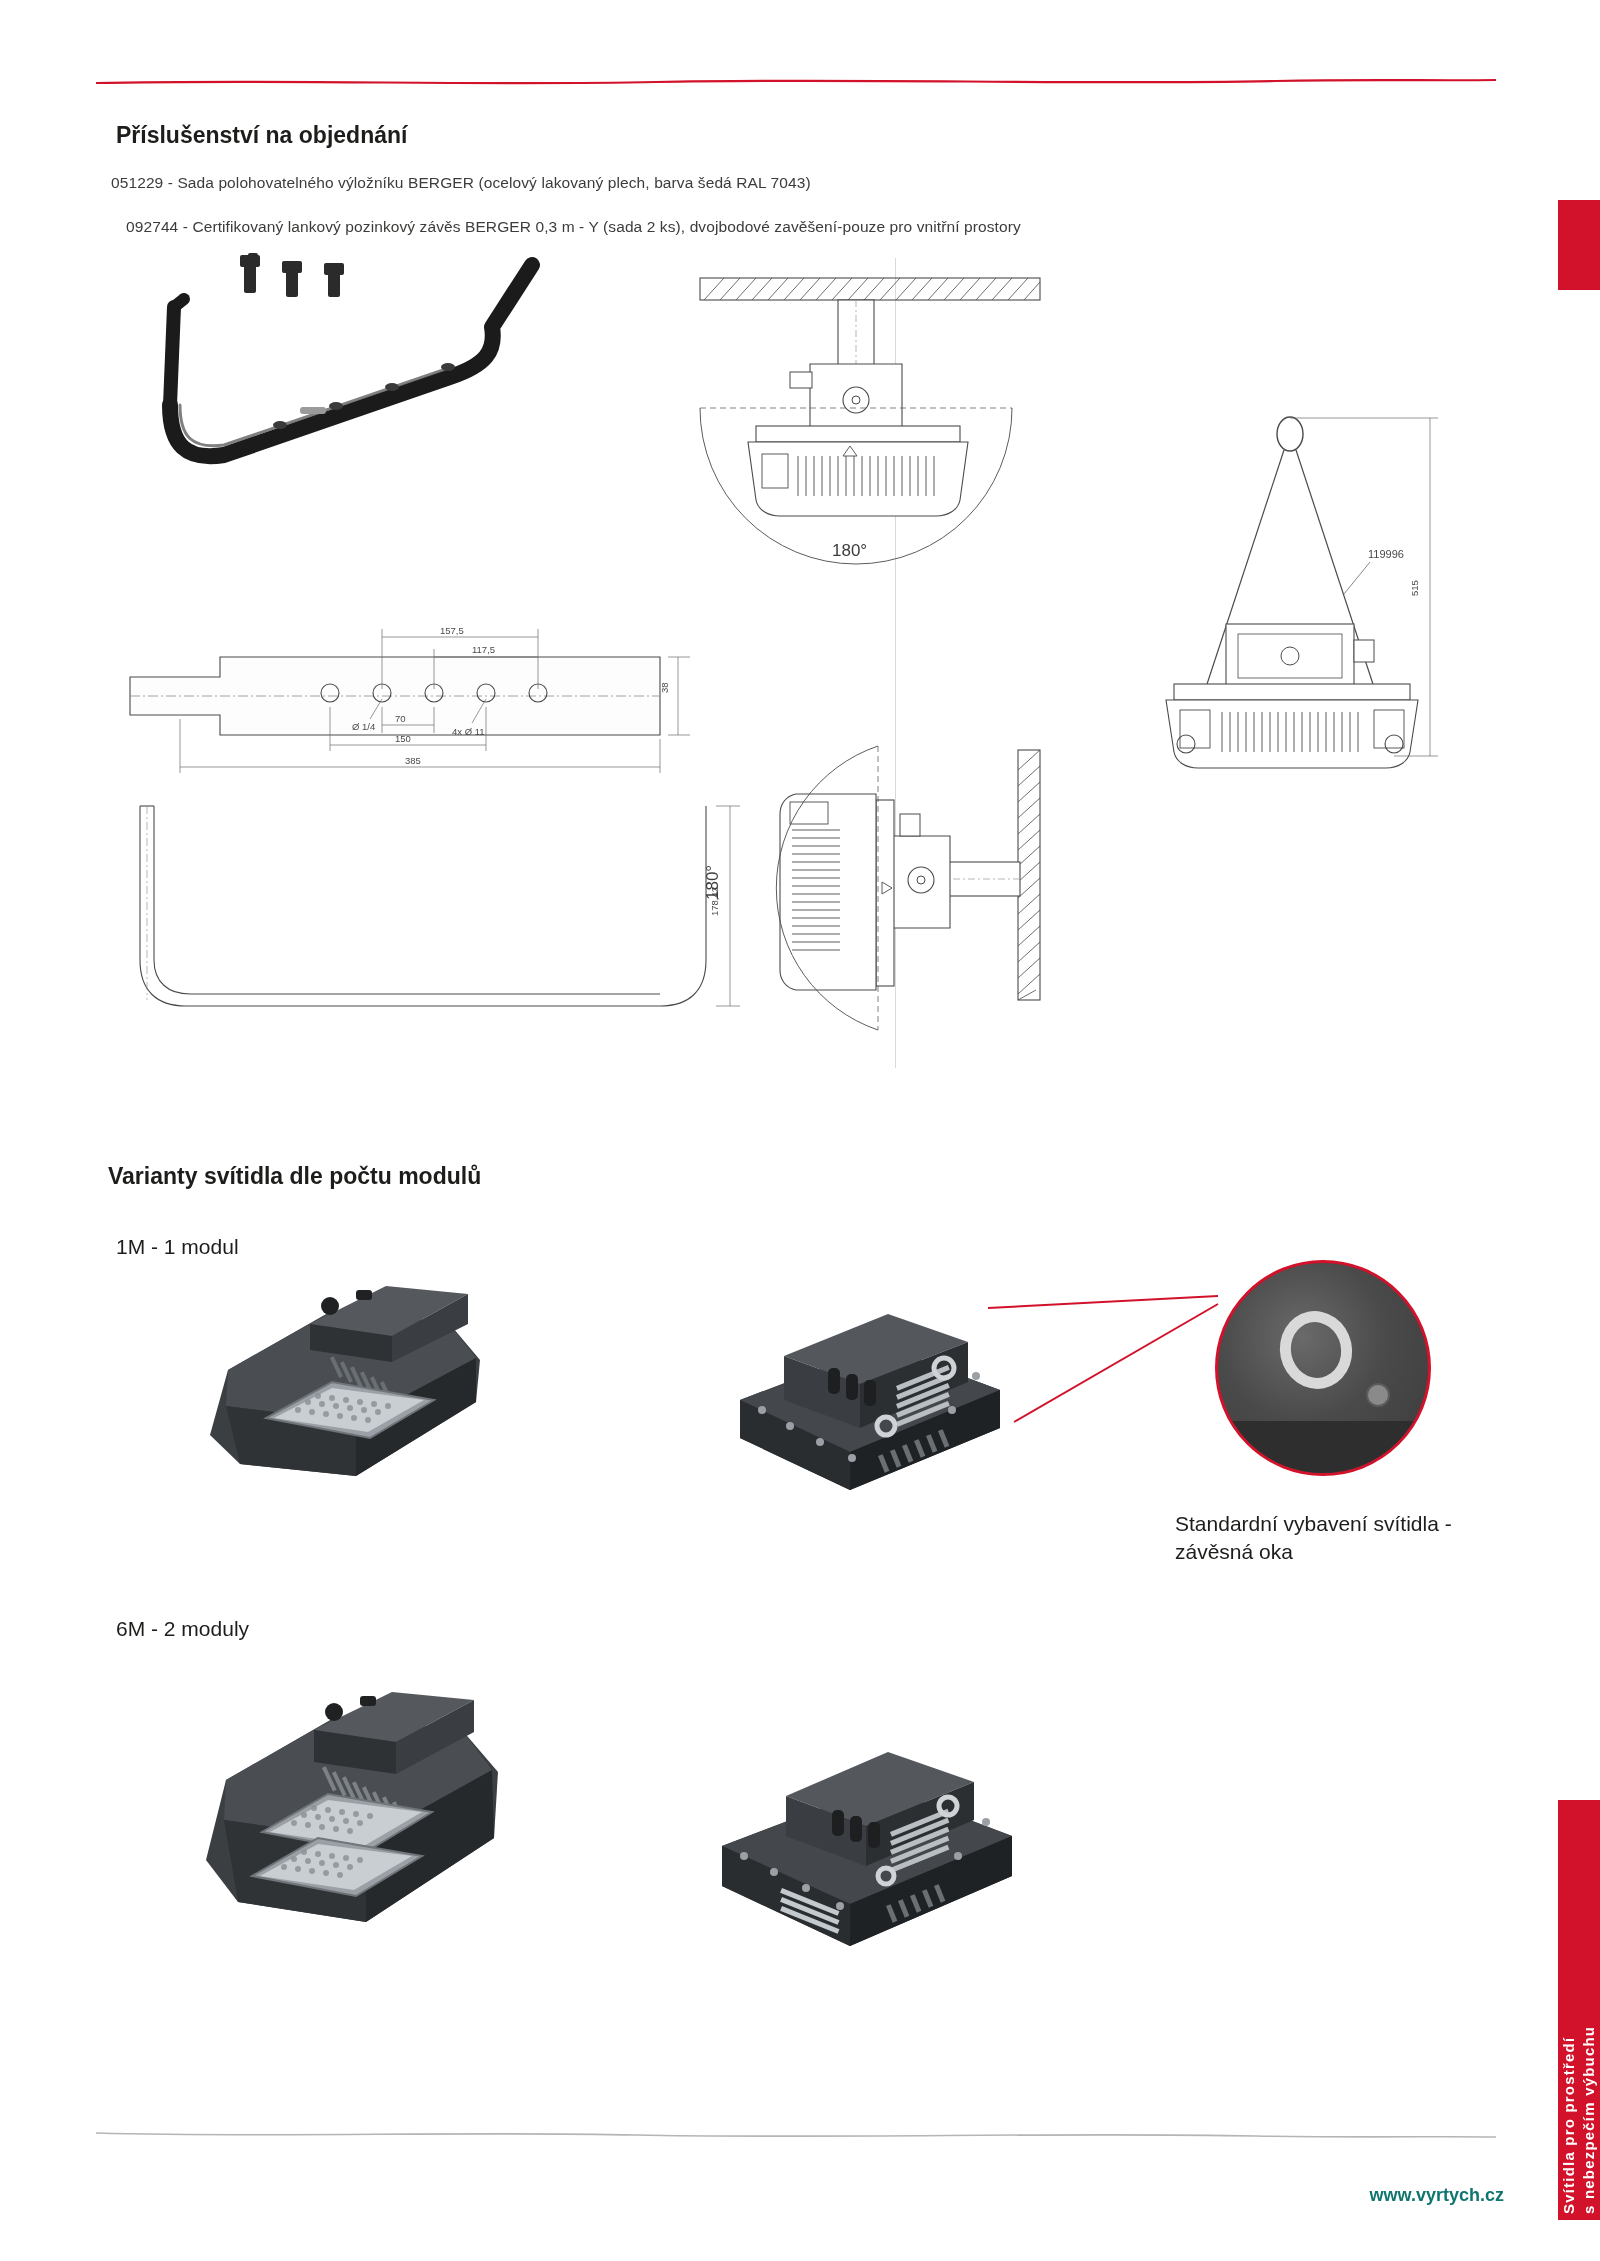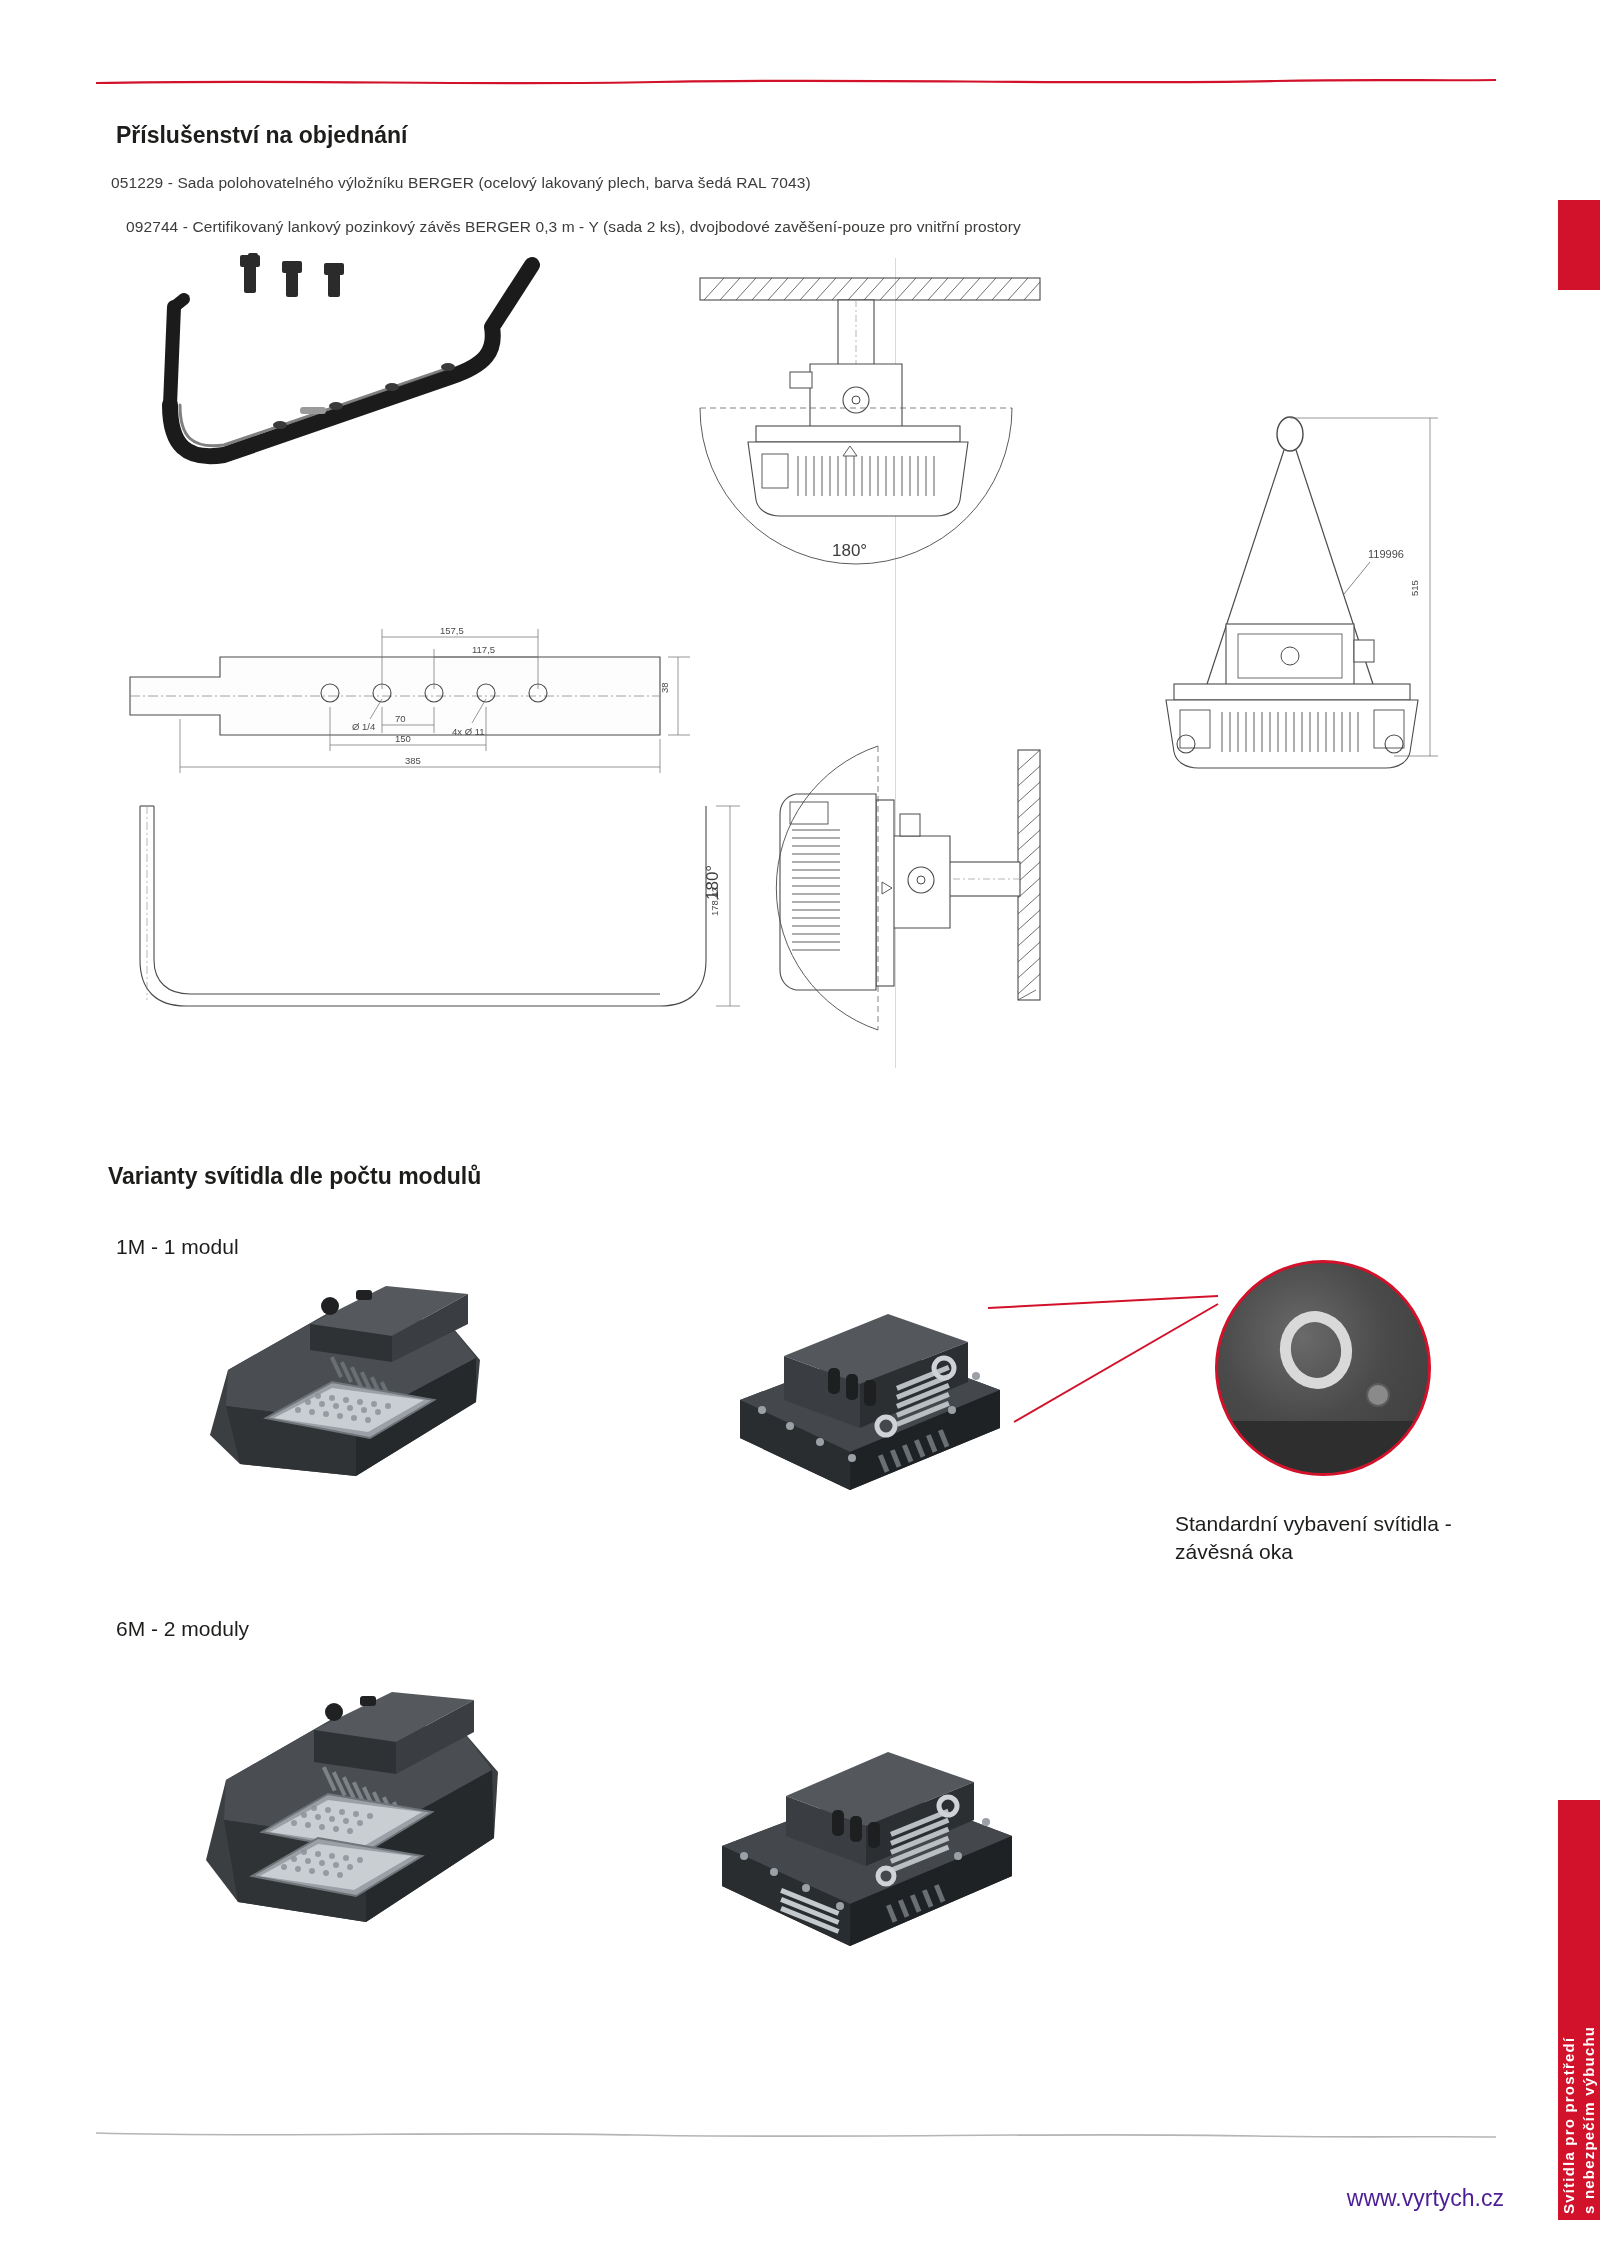--- a/index.html
+++ b/index.html
@@ -35,21 +35,21 @@
 
   .h-variants{position:absolute;left:108px;top:1139px;font-size:23px;font-weight:bold;color:#1d1d1b;margin-top:24px;}
   .lbl-1m{position:absolute;left:116px;top:1211px;font-size:21px;color:#1d1d1b;margin-top:24px;}
   .lbl-2m{position:absolute;left:116px;top:1617px;font-size:21px;color:#1d1d1b;}
 
   .callout{position:absolute;left:1175px;top:1510px;width:330px;font-size:21px;color:#1d1d1b;line-height:1.35;}
 
   
   .foot-rule{position:absolute;left:96px;top:2130px;width:1400px;height:3px;}
   .foot-rule svg{display:block;}
-  .www{position:absolute;right:96px;top:2185px;font-size:23px;font-weight:normal;color:#4c1d95;}
+  .www{position:absolute;right:96px;top:2185px;font-size:18px;font-weight:bold;color:#0f766e;}
 
   
   .dwg{position:absolute;}
   .dwg svg{display:block;overflow:visible;}
   .sep-v{position:absolute;left:895px;top:258px;width:1px;height:810px;background:#d9d9d9;}
 
   .cap{font-size:11px;fill:#4a4a4a;font-family:"Liberation Sans",sans-serif;}
   .cap-s{font-size:9.5px;fill:#4a4a4a;font-family:"Liberation Sans",sans-serif;}
   .big{font-size:17px;fill:#3c3c3b;font-family:"Liberation Sans",sans-serif;}
 

